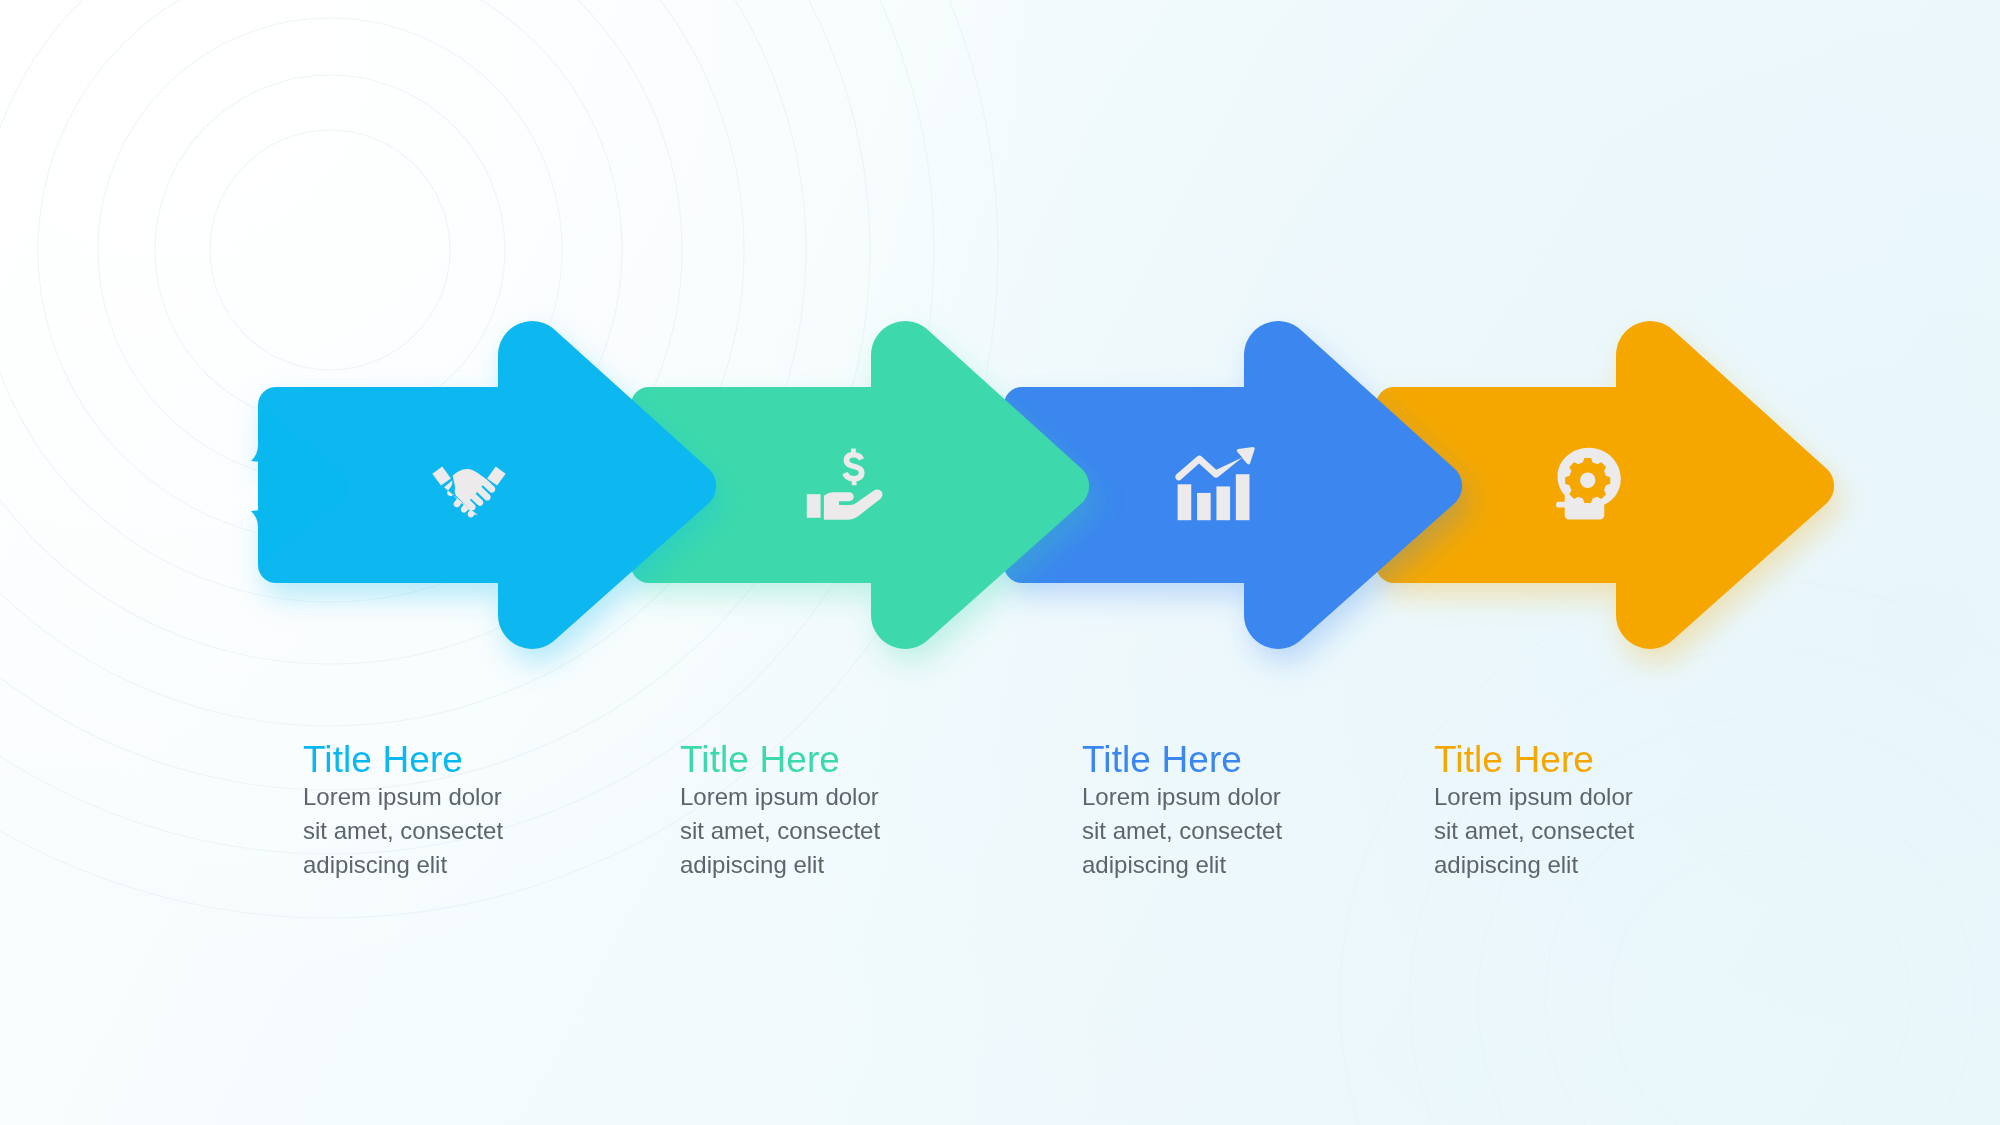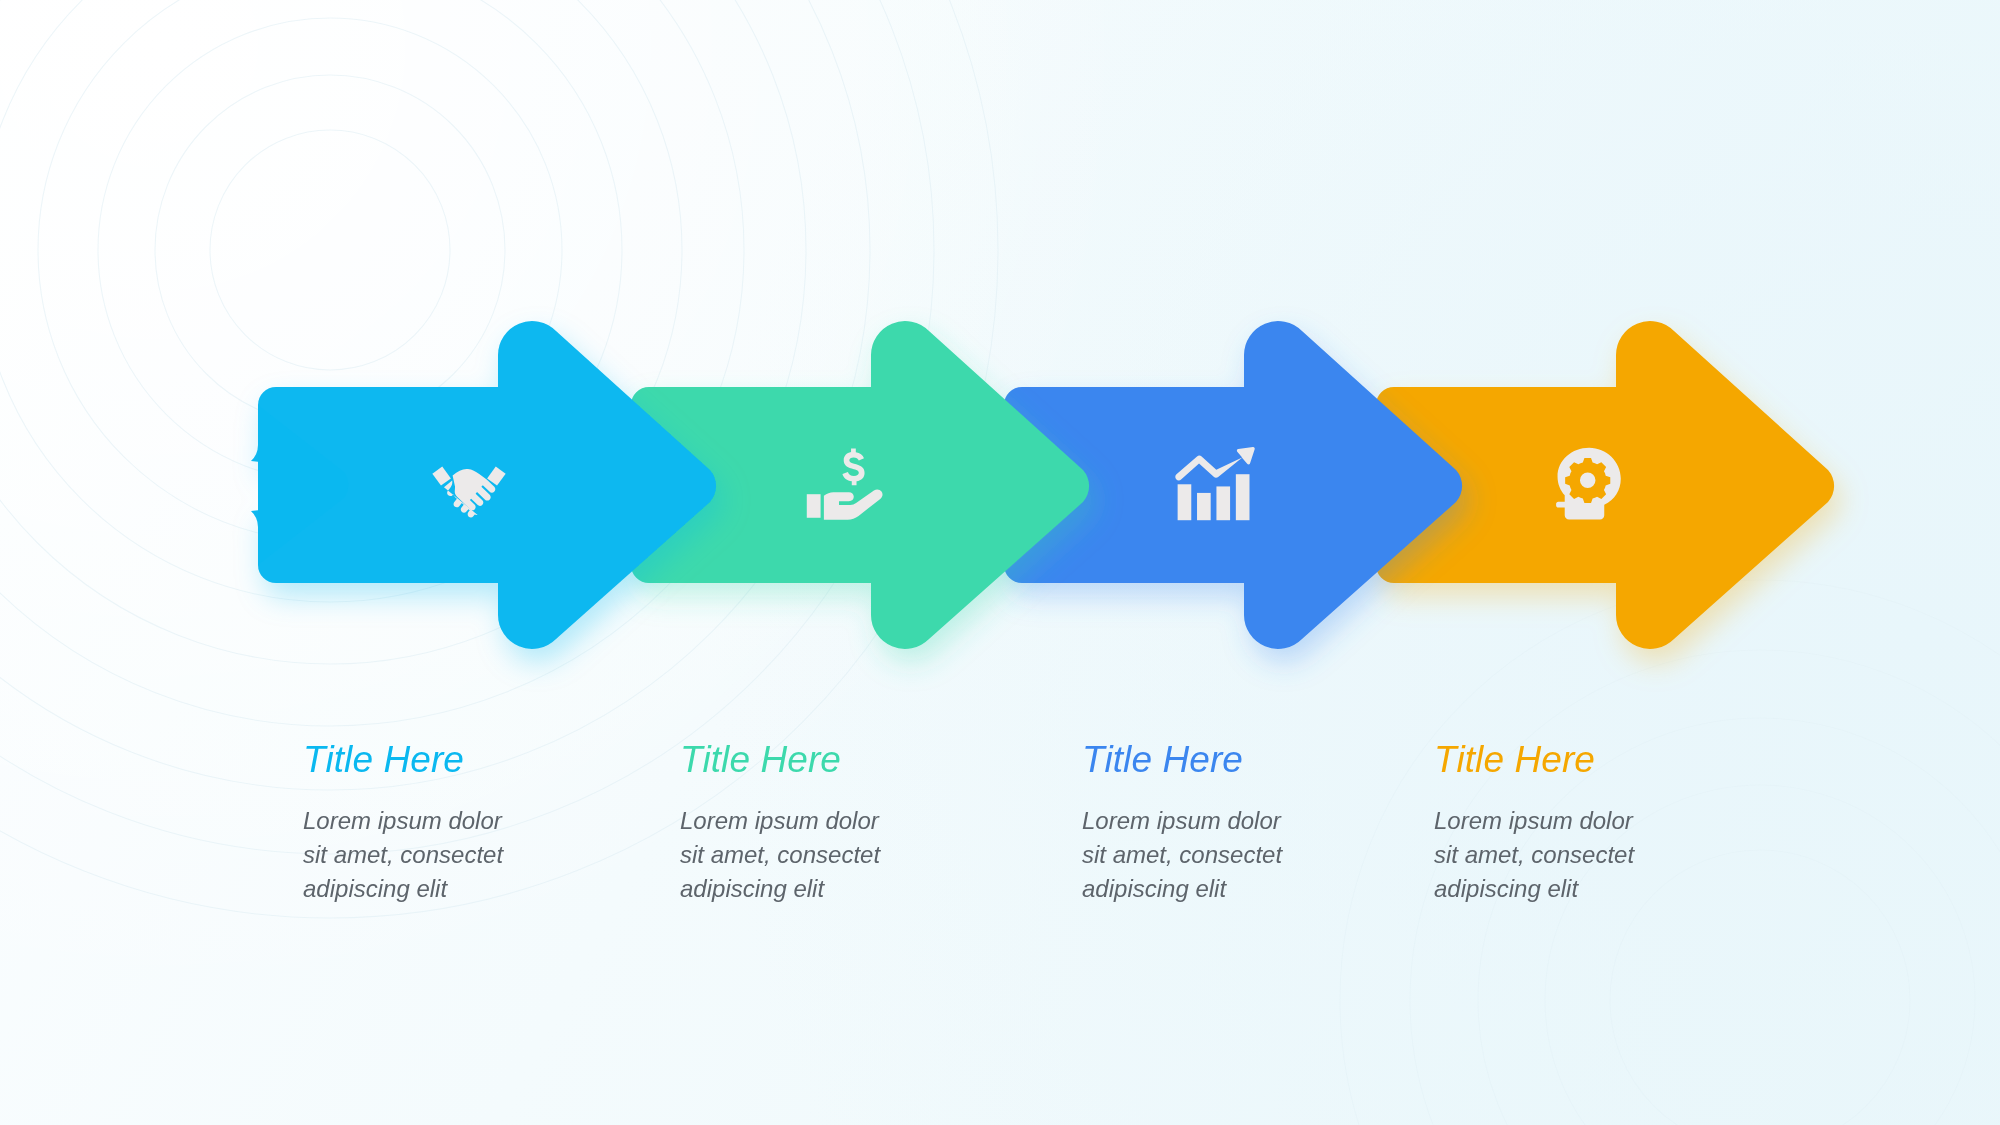--- a/index.html
+++ b/index.html
@@ -48,36 +48,35 @@
     transform:translateY(-50%);
     width:92px; height:92px;
     pointer-events:none;
   }
   .arrow-icon svg { width:100%; height:100%; display:block; }
 
   
   #caption-row {
     position:absolute;
     left:0; top:740px;
-    width:2000px; height:220px;font-style:italic;
+    width:2000px; height:220px;
   }
   .caption {
     position:absolute;
     top:0;
     width:300px;
   }
   .caption-title {
     font-size:37px;
     font-weight:400;
     letter-spacing:.1px;
     line-height:1.08;
     white-space:nowrap;
   }
   .caption-body {
-    margin-top:24px;
     font-size:24px;
     line-height:1.42;
     color:#5d646b;
     font-weight:400;
     width:250px;
   }
 </style>
 </head>
 <body>
 

